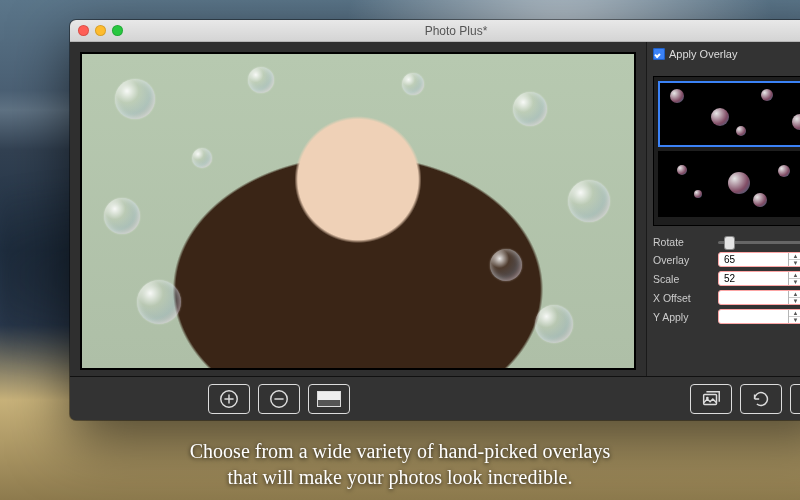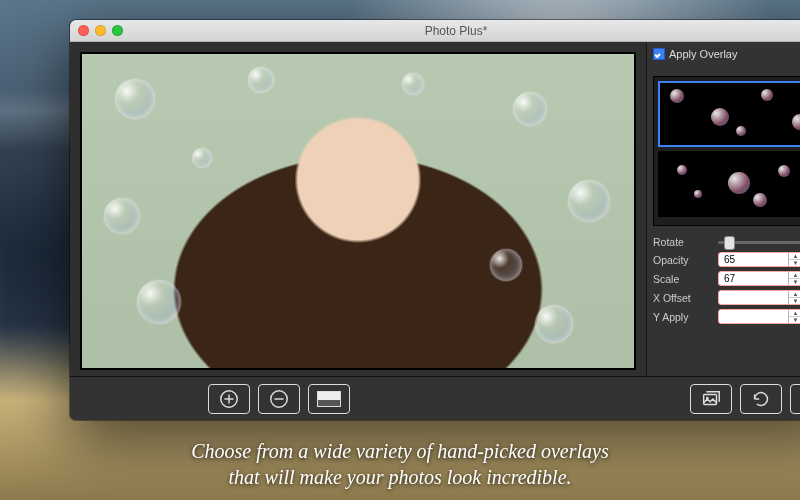--- a/index.html
+++ b/index.html
@@ -131,21 +131,20 @@
   .toolbtn.filled-rect .rectshape{
     width:24px; height:16px; background:linear-gradient(#eee 0 55%, #555 55% 100%); border:1.5px solid #ddd;
   }
 
   .caption{
     position:absolute; left:0; right:0; bottom:10px;
     text-align:center; color:#fff;
     font-size:20px; line-height:1.3;
     text-shadow:0 1px 4px rgba(0,0,0,0.8);
     font-family: Georgia, "Times New Roman", serif;
-    font-style: italic;
     padding: 0 60px;
   }
 </style>
 </head>
 <body>
 
 <div class="window">
   <div class="titlebar">
     <div class="traffic">
       <span class="tl-red"></span>
@@ -199,34 +198,34 @@
       <div class="ctrl-group">
         <div class="ctrl-row">
           <div class="ctrl-label">Rotate</div>
           <div class="slider">
             <div class="slider-track">
                 <div class="slider-thumb"></div>
               </div>
           </div>
         </div>
         <div class="ctrl-row">
-          <div class="ctrl-label">Opacity</div>
+          <div class="ctrl-label">Overlay</div>
           <div class="numbox">
             <span>65</span>
             <div class="stepper">
                 <div>▲</div>
                 <div>▼</div>
               </div>
           </div>
           <div class="suffix">%</div>
         </div>
         <div class="ctrl-row">
           <div class="ctrl-label">Scale</div>
           <div class="numbox">
-            <span>67</span>
+            <span>52</span>
             <div class="stepper">
                 <div>▲</div>
                 <div>▼</div>
               </div>
           </div>
           <div class="suffix">%</div>
         </div>
         <div class="ctrl-row">
           <div class="ctrl-label">X Offset</div>
           <div class="numbox">

